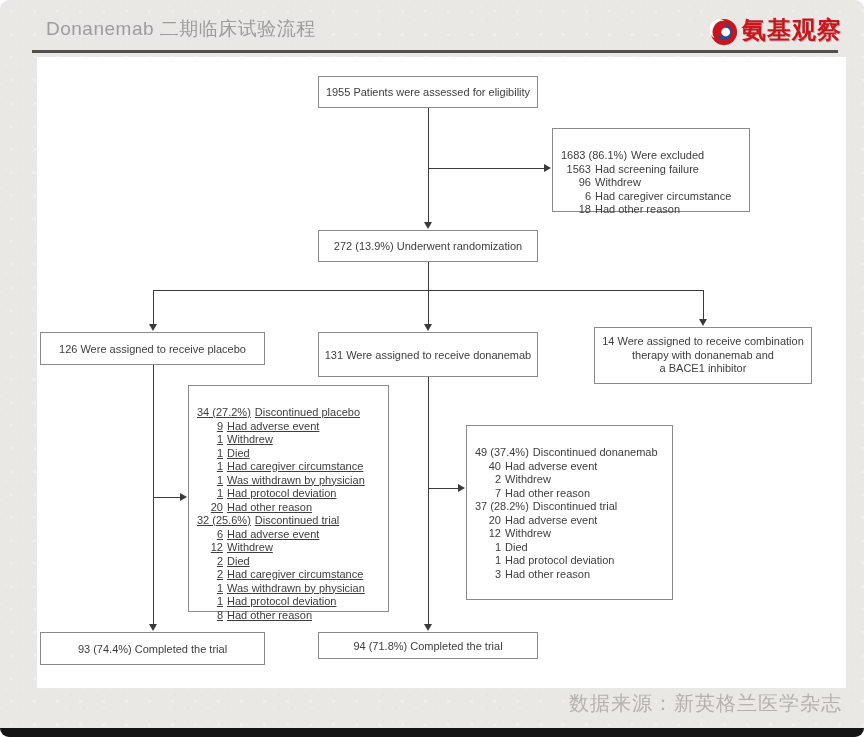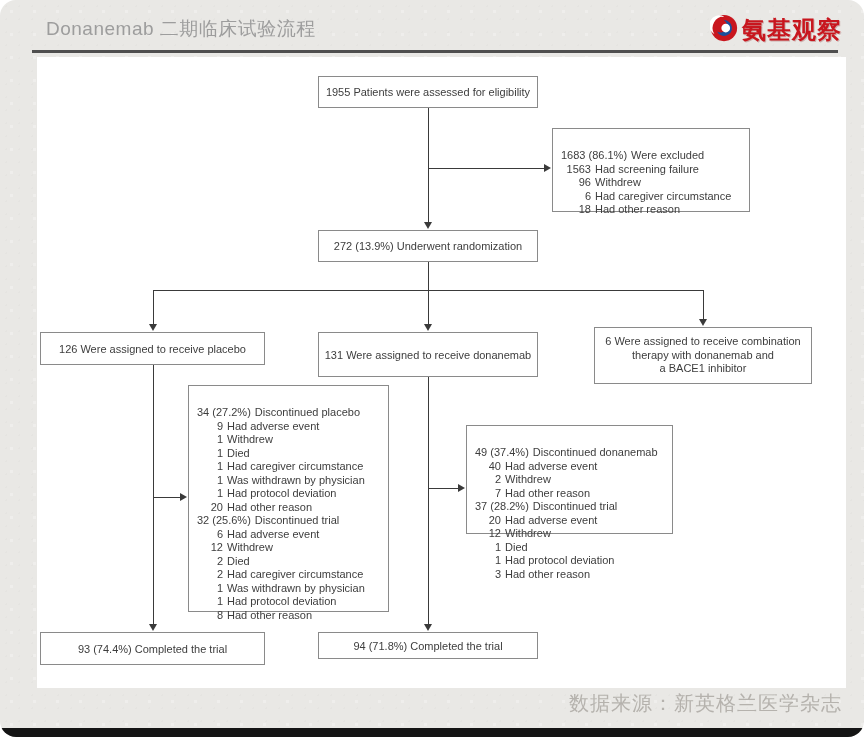--- a/index.html
+++ b/index.html
@@ -3,33 +3,33 @@
 <meta charset="utf-8">
 <style>
   html,body { margin:0; padding:0; background:#ffffff; }
   #page {
     position:relative; width:864px; height:737px; overflow:hidden;
     background:#e9e8e5;
     background-image:
       radial-gradient(rgba(255,255,255,0.25) 1.5px, transparent 1.5px),
       radial-gradient(rgba(0,0,0,0.015) 1px, transparent 1px);
     background-size: 23px 23px, 13px 13px;
-    border-radius:16px;
+    border-radius:9px;
     font-family:"Liberation Sans", sans-serif;
   }
   
   .page-title {
     position:absolute; left:46px; top:16px;
     font-size:19px; color:#9d9d9d; letter-spacing:0.5px;
   }
   .header-rule {
     position:absolute; left:32px; top:50px; width:806px; height:3px;
     background:#4f4f4f;
   }
-  .brand { position:absolute; right:22px; top:14px; display:flex; align-items:flex-start; }
+  .brand { position:absolute; right:22px; top:14px; display:flex; align-items:flex-end; }
   .brand-text {
     font-size:24px; font-weight:bold; color:#c8161e;
     text-shadow:1px 1px 0 rgba(120,0,0,0.25);
     letter-spacing:1px;
   }
   .brand-icon { width:28px; height:28px; margin-right:4px; }
   
   .panel {
     position:absolute; left:37px; top:57px; width:809px; height:631px;
     background:#ffffff;
@@ -149,26 +149,26 @@
 
   <div class="fbox center" style="left:40px; top:332px; width:225px; height:33px;">
     <span>126 Were assigned to receive placebo</span>
   </div>
 
   <div class="fbox center" style="left:318px; top:332px; width:220px; height:45px;">
     <span>131 Were assigned to receive donanemab</span>
   </div>
 
   <div class="fbox multiline" style="left:594px; top:327px; width:218px; height:57px;">
-    <div>6 Were assigned to receive combination</div>
+    <div>14 Were assigned to receive combination</div>
     <div>therapy with donanemab and</div>
     <div>a BACE1 inhibitor</div>
   </div>
 
-  <div class="fbox list detail-list" style="left:188px; top:385px; width:201px; height:227px;">
+  <div class="fbox list detail-list" style="left:188px; top:385px; width:201px; height:227px;text-decoration:underline;">
     <div class="row">
         <span class="num">34 (27.2%)</span>
         <span class="txt">Discontinued placebo</span>
       </div>
     <div class="row">
         <span class="num">9</span>
         <span class="txt">Had adverse event</span>
       </div>
     <div class="row">
         <span class="num">1</span>
@@ -221,21 +221,21 @@
     <div class="row">
         <span class="num">1</span>
         <span class="txt">Had protocol deviation</span>
       </div>
     <div class="row">
         <span class="num">8</span>
         <span class="txt">Had other reason</span>
       </div>
   </div>
 
-  <div class="fbox list detail-list" style="left:466px; top:425px; width:207px; height:109px;">
+  <div class="fbox list detail-list" style="left:466px; top:425px; width:207px; height:175px;">
     <div class="row">
         <span class="num">49 (37.4%)</span>
         <span class="txt">Discontinued donanemab</span>
       </div>
     <div class="row">
         <span class="num">40</span>
         <span class="txt">Had adverse event</span>
       </div>
     <div class="row">
         <span class="num">2</span>

